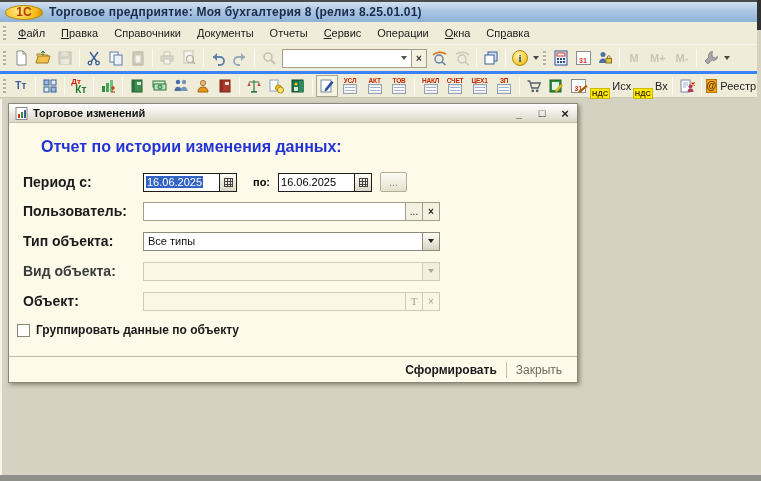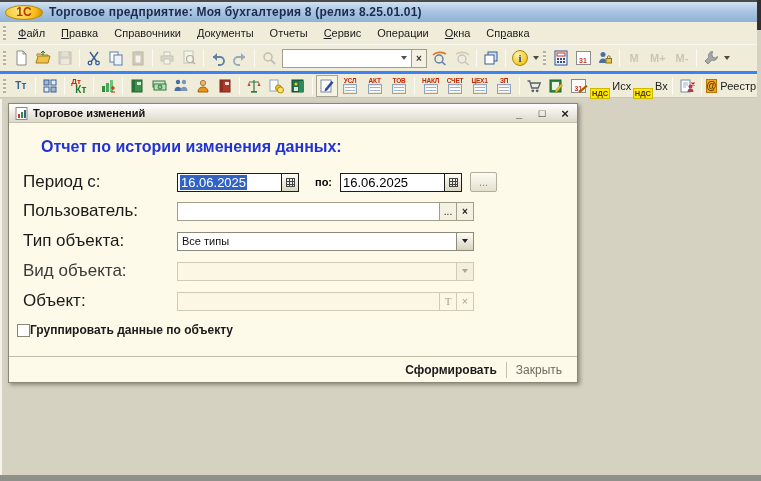--- a/index.html
+++ b/index.html
@@ -87,25 +87,25 @@
     border-bottom:1px solid #c5c1ad; display:flex; align-items:center; padding:0 6px; }
   .dlg-title-text { font-size:11px; font-weight:bold; color:#111; margin-left:5px; }
   .dlg-ctrls { margin-left:auto; display:flex; gap:11px; align-items:center; }
   .dlg-ctrl { font-size:11px; font-weight:bold; color:#222; line-height:11px; width:12px;
     text-align:center; cursor:default; }
   .dlg-body { position:relative; height:233px; }
   .dlg-heading { position:absolute; top:15px; left:32px; font-size:16px; font-weight:bold;
     color:#2133d6; }
 
   .frow { position:absolute; left:14px; display:flex; align-items:center; height:20px; }
-  .flabel { width:154px; font-size:17px; font-weight:normal; color:#1a1a1a; }
+  .flabel { width:120px; font-size:14px; font-weight:bold; color:#1a1a1a; }
   .flabel.dim { color:#3a3a3a; }
 
-  .datefield { width:104px; height:19px; border:1px solid #1c1c1c; border-right:none;
-    background:#fff; font-size:13px; display:flex; align-items:center; padding:0 2px; }
+  .datefield { width:76px; height:19px; border:1px solid #1c1c1c; border-right:none;
+    background:#fff; font-size:11px; display:flex; align-items:center; padding:0 2px; }
   .datefield .sel { background:#3163c5; color:#fff; padding:0 1px; }
   .calbtn { width:18px; height:19px; border:1px solid #1c1c1c;
     background:linear-gradient(#fffef8,#dbd7c4); display:flex; align-items:center;
     justify-content:center; }
   .calglyph { width:9px; height:9px; border:1px solid #444;
     background-image:linear-gradient(90deg, transparent 0 2px, #444 2px 3px, transparent 3px 5px, #444 5px 6px, transparent 6px),
       linear-gradient(180deg, transparent 0 2px, #444 2px 3px, transparent 3px 5px, #444 5px 6px, transparent 6px); }
   .plabel { font-size:11px; font-weight:bold; margin:0 8px 0 16px; }
   .morebtn { width:27px; height:20px; margin-left:8px; border:1px solid #b2ae99;
     background:linear-gradient(#fdfcf4,#e4e0cd); color:#8d8a7a; font-size:11px; line-height:9px;
@@ -128,21 +128,21 @@
   .combo .val { flex:1; font-size:11px; padding:0 4px; color:#111; }
   .combo-btn { width:17px; height:17px; margin-right:0px; border-left:1px solid #8f8b7a;
     background:linear-gradient(#fefdf6,#d8d4c1); display:flex; align-items:center;
     justify-content:center; height:100%; }
   .combo-btn i { width:0; height:0; border-left:3.5px solid transparent;
     border-right:3.5px solid transparent; border-top:4.5px solid #222; }
   .combo.disabled { background:#fbf7e4; border-color:#cfcbb6; }
   .combo.disabled .combo-btn { background:#f3efdc; border-color:#cfcbb6; }
   .combo.disabled .combo-btn i { border-top-color:#aaa695; }
 
-  .chkrow { position:absolute; left:8px; display:flex; align-items:center; gap:0; }
+  .chkrow { position:absolute; left:8px; display:flex; align-items:center; gap:6px; }
   .chkbox { width:13px; height:13px; background:#fff; border:1px solid #8a8778; }
   .chklabel { font-size:12px; font-weight:bold; color:#1a1a1a; }
 
   .dlg-footer { height:26px; border-top:1px solid #bfbba6; display:flex; align-items:center;
     justify-content:flex-end; padding-right:6px; }
   .flatbtn { font-size:12px; padding:2px 9px; color:#1a1a1a; background:transparent; border:none;
     font-family:"Liberation Sans",sans-serif; }
   .flatbtn.primary { font-weight:bold; }
   .flatbtn.secondary { color:#6e6b60; }
   .fdiv { width:1px; height:16px; background:#c6c2ad; }

